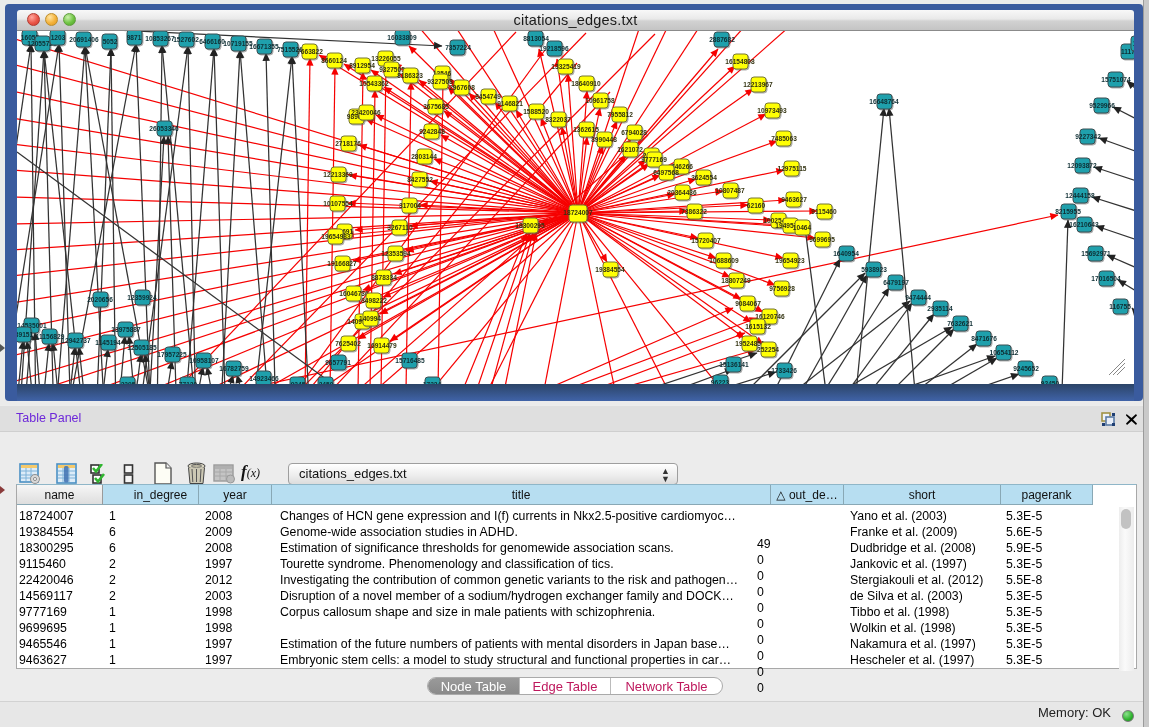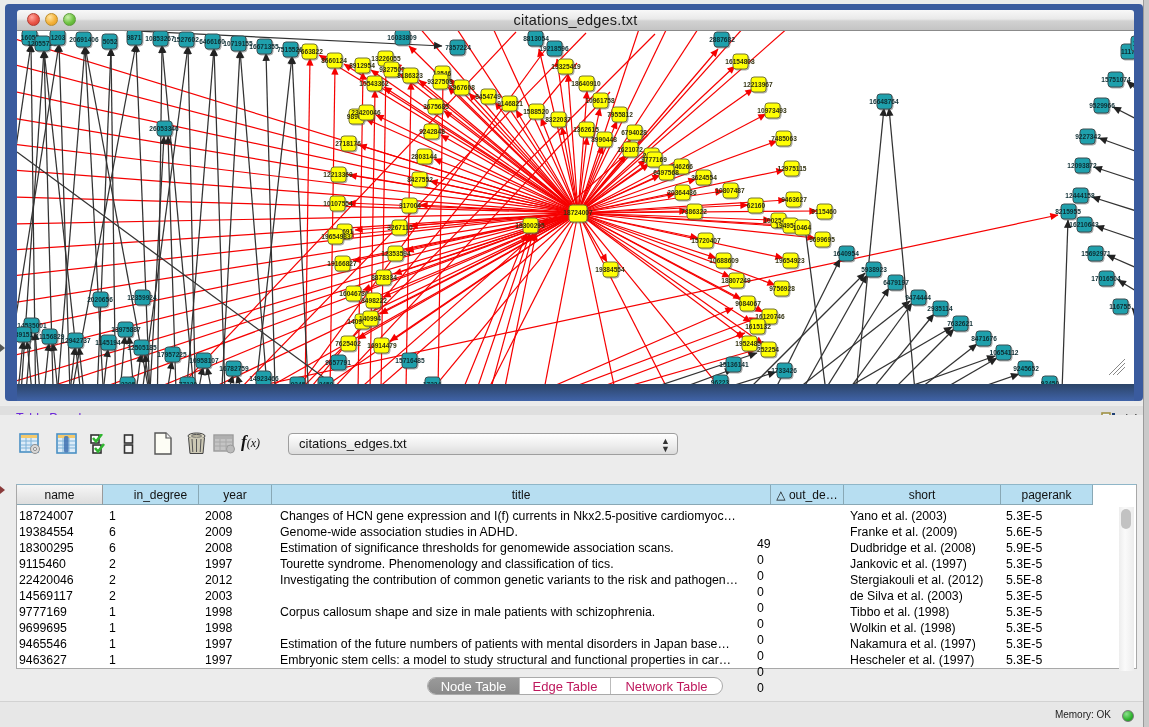--- a/index.html
+++ b/index.html
@@ -11,21 +11,21 @@
 #gbot { position:absolute; left:12px; top:380px; width:1117px; height:17px; background:linear-gradient(#2b4467,#4063a8); }
 #canvas { position:absolute; left:12px; top:27px; width:1117px; height:353px; background:#fff; overflow:hidden; }
 .edges line { stroke-width:1; fill:none; }
 line.r { stroke:#f60000; stroke-width:1.2; }
 .nds rect { filter:drop-shadow(1px 1.5px 0.6px rgba(80,80,80,0.45)); }
 line.k { stroke:#333; stroke-width:1.25; }
 .nl { font-size:6.6px; font-weight:bold; font-family:"Liberation Sans",sans-serif; text-anchor:middle; }
 #tpanel { position:absolute; left:0; top:405px; width:1149px; height:322px; background:#ececec; }
 #tphead { position:absolute; left:0; top:1px; width:1149px; height:26px; background:#dfdfdf; border-bottom:1px solid #cfcfcf; }
 #tphead .t { position:absolute; left:16px; top:5px; font-size:12.5px; color:#6d28d9; }
-#toolbar { position:absolute; left:0; top:10px; width:1149px; height:52px; background:#ececec; }
+#toolbar { position:absolute; left:0; top:40px; width:1149px; height:52px; background:#ececec; }
 .icon { position:absolute; top:18px; }
 #combo { position:absolute; left:288px; top:18px; width:390px; height:22px; background:linear-gradient(#fff,#ececec 60%,#dcdcdc);
   border:1px solid #9e9e9e; border-radius:4px; font-size:13px; color:#111; line-height:20px; padding-left:10px; }
 #combo .ud { position:absolute; right:7px; top:3px; font-size:9px; color:#333; line-height:8px; text-align:center; }
 #tablebox { position:absolute; left:16px; top:484px; width:1121px; height:185px; background:#fff; border:1px solid #a8a8a8; border-top:1px solid #8fb6c8; }
 #thead { position:absolute; left:0; top:0; width:1076px; height:20px; background:#b7def1; font-size:12px; color:#111; }
 #thead div { position:absolute; top:0; height:20px; line-height:20px; text-align:center; border-right:1px solid #89a8b5; border-bottom:1px solid #89a8b5; }
 #thead .h1 { left:0; width:86px; background:linear-gradient(#f6f6f6,#dedede); border-right:1px solid #9a9a9a; }
 #thead .h2 { left:86px; width:96px;padding-left:20px; }
 #thead .h3 { left:182px; width:73px; }
@@ -39,21 +39,21 @@
 .c1 { left:2px; width:85px; } .c2 { left:92px; width:90px; } .c3 { left:188px; width:67px; }
 .c4 { left:263px; width:490px; } .c5 { left:740px; width:68px;margin-top:28px; } .c6 { left:833px; width:150px; }
 .c7 { left:989px; width:87px; }
 #vsb { position:absolute; right:2px; top:22px; width:15px; height:164px; background:linear-gradient(90deg,#ededed,#fafafa 40%,#ededed); }
 #vsb .th { position:absolute; left:2px; top:2px; width:10px; height:20px; background:#c2c2c2; border-radius:5px; }
 #tabs { position:absolute; left:427px; top:272px; height:18px; display:flex; border:1px solid #aaa; border-radius:9px; overflow:hidden; background:#fff; }
 #tabs div { font-size:13px; line-height:17px; text-align:center; color:#be185d; border-right:1px solid #bbb; }
 #tabs div:nth-child(1) { width:92px; } #tabs div:nth-child(2) { width:91px; } #tabs div:nth-child(3) { width:111px; }
 #tabs .sel { background:linear-gradient(#9a9a9a,#8a8a8a); color:#fff; }
 #tabs div:last-child { border-right:none; }
-#mem { position:absolute; right:38px; bottom:7px; font-size:10px; color:#222; }
+#mem { position:absolute; right:38px; bottom:7px; font-size:13px; color:#222; }
 #memdot { position:absolute; right:15px; bottom:5px; width:12px; height:12px; border-radius:50%;
   background:radial-gradient(circle at 35% 30%,#8de08d,#2db32d 60%,#1d8a1d); border:1px solid #777; }
 #redge { position:absolute; right:0; top:0; width:6px; height:727px; background:#c9c9c9; border-left:1px solid #9b9b9b; }
 </style></head>
 <body>
 <div id="gwin">
   <div id="gbot"></div>
   <div id="canvas">
       <svg width="1117" height="353" viewBox="17 31 1117 353" style="position:absolute;left:0;top:0">
 <defs>
@@ -697,20 +697,21 @@
         <div class="c3">2012</div>
         <div class="c4">Investigating the contribution of common genetic variants to the risk and pathogen…</div>
         <div class="c5">0</div>
         <div class="c6">Stergiakouli et al. (2012)</div>
         <div class="c7">5.5E-8</div>
       </div>
 <div class="tr">
         <div class="c1">14569117</div>
         <div class="c2">2</div>
         <div class="c3">2003</div>
+        <div class="c4">Disruption of a novel member of a sodium/hydrogen exchanger family and DOCK…</div>
         <div class="c5">0</div>
         <div class="c6">de Silva et al. (2003)</div>
         <div class="c7">5.3E-5</div>
       </div>
 <div class="tr">
         <div class="c1">9777169</div>
         <div class="c2">1</div>
         <div class="c3">1998</div>
         <div class="c4">Corpus callosum shape and size in male patients with schizophrenia.</div>
         <div class="c5">0</div>

